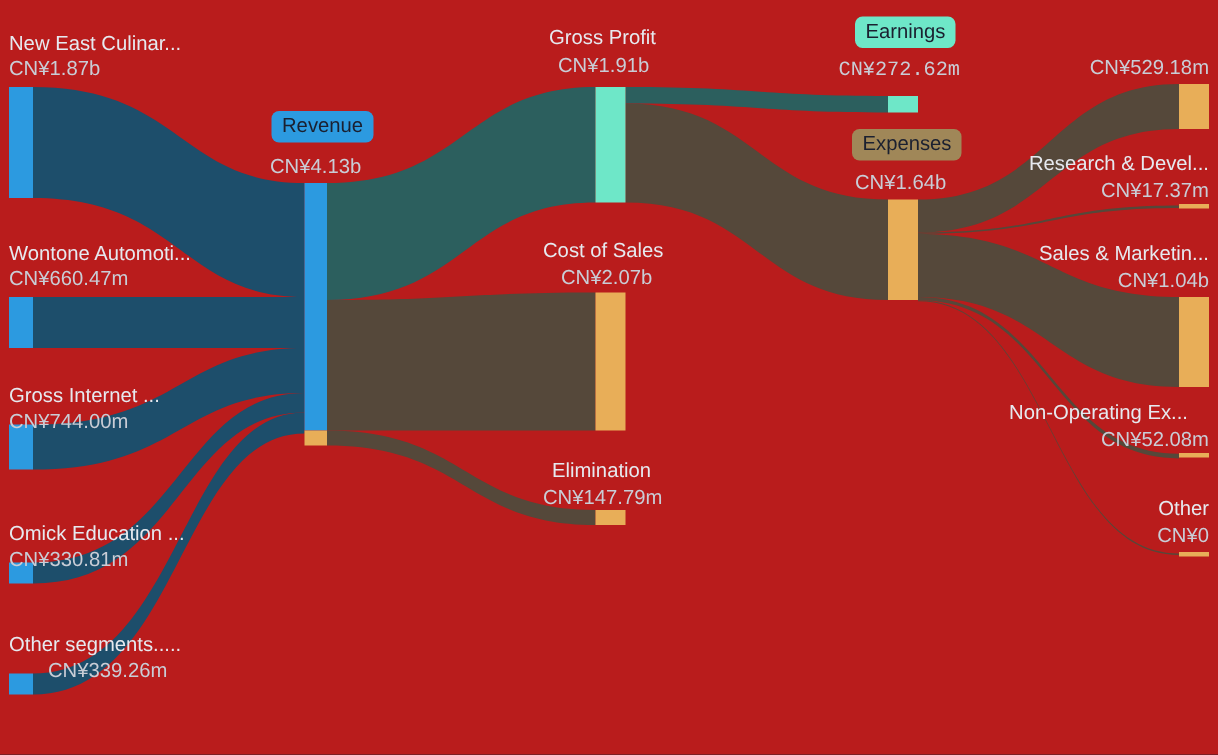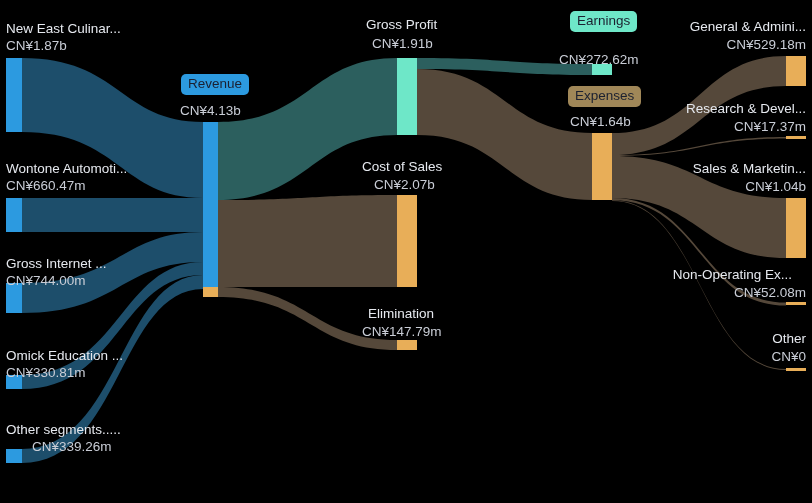--- a/index.html
+++ b/index.html
@@ -1,19 +1,19 @@
 <!DOCTYPE html>
 <html><head>
 <meta charset="utf-8">
 <title>Sankey</title>
 <style>
   html,body{margin:0;padding:0;background:#1b2030;}
   body{width:812px;height:503px;overflow:hidden;
        font-family:"Liberation Sans","DejaVu Sans",sans-serif;}
-  #chart{position:relative;width:812px;height:503px;background:#000000;}
+  #chart{position:relative;width:812px;height:503px;background:#b91c1c;}
   svg{position:absolute;left:0;top:0;}
   .lbl{position:absolute;color:#e6e9ef;font-size:13.5px;line-height:16px;white-space:nowrap;}
   .val{position:absolute;color:#c9cdd6;font-size:13.5px;line-height:16px;white-space:nowrap;}
   .lbl.r,.val.r{text-align:right;}
   .pill{position:absolute;border-radius:5px;padding:2px 7px 3px 7px;
         font-size:13.5px;line-height:16px;color:#1b2030;white-space:nowrap;}
 </style>
 </head>
 <body>
 
@@ -110,26 +110,25 @@
   <div class="lbl" style="left:366px; top:17px;">Gross Profit</div>
   <div class="val" style="left:372px; top:36px;">CN¥1.91b</div>
 
   <div class="lbl" style="left:362px; top:159px;">Cost of Sales</div>
   <div class="val" style="left:374px; top:177px;">CN¥2.07b</div>
 
   <div class="lbl" style="left:368px; top:306px;">Elimination</div>
   <div class="val" style="left:362px; top:324px;">CN¥147.79m</div>
 
   <div class="pill" style="left:570px; top:11px; background:#6ee7c8;">Earnings</div>
-  <div class="val" style="left:559px; top:52px;">CN¥272.62m</div>
+  <div class="val" style="left:559px; top:40px;font-family:Liberation Mono, monospace;">CN¥272.62m</div>
 
   <div class="pill" style="left:568px; top:86px; background:#a08758;">Expenses</div>
   <div class="val" style="left:570px; top:114px;">CN¥1.64b</div>
 
-  <div class="lbl r" style="right:6px; top:19px;">General &amp; Admini...</div>
   <div class="val r" style="right:6px; top:37px;">CN¥529.18m</div>
 
   <div class="lbl r" style="right:6px; top:101px;">Research &amp; Devel...</div>
   <div class="val r" style="right:6px; top:119px;">CN¥17.37m</div>
 
   <div class="lbl r" style="right:6px; top:161px;">Sales &amp; Marketin...</div>
   <div class="val r" style="right:6px; top:179px;">CN¥1.04b</div>
 
   <div class="lbl r" style="right:20px; top:267px;">Non-Operating Ex...</div>
   <div class="val r" style="right:6px; top:285px;">CN¥52.08m</div>

